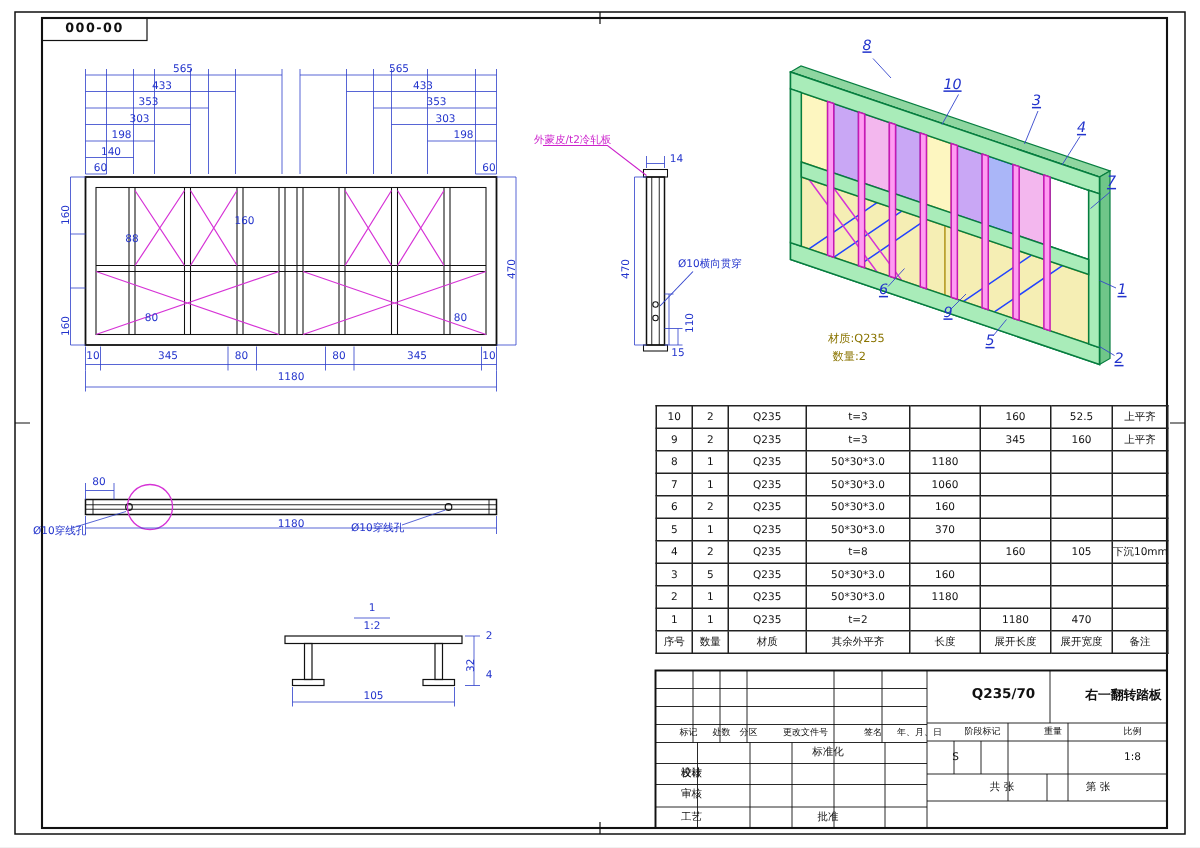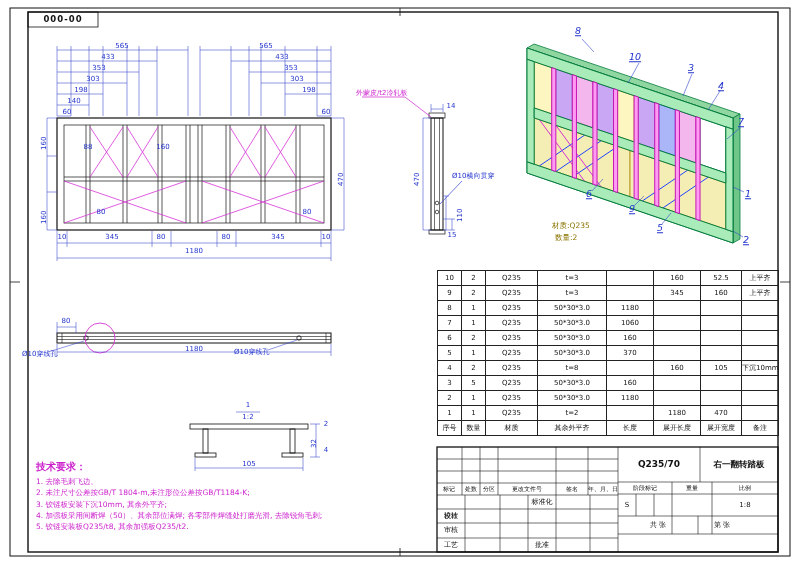--- a/index.html
+++ b/index.html
@@ -13,21 +13,21 @@
   .anno{position:absolute;font-size:7px;color:#cc22cc;line-height:1;white-space:nowrap;}
   .anno-blue{position:absolute;font-size:7px;color:#2233cc;line-height:1;white-space:nowrap;}
   .balloon{position:absolute;font-size:9.5px;color:#2233cc;line-height:1;font-style:italic;
            text-decoration:underline;transform:translate(-50%,-50%);}
   .note{position:absolute;font-size:7.5px;color:#8a7400;line-height:1;white-space:nowrap;}
   .docnum{position:absolute;font-size:8.5px;font-weight:bold;color:#111;letter-spacing:1px;
           transform:translate(-50%,-50%);}
   .tech{position:absolute;left:36px;top:460px;width:372px;color:#cc22cc;}
   .tech .tech-title{font-size:10px;font-weight:bold;margin-bottom:2px;}
   .tech .tech-item{font-size:7.5px;line-height:1.5;}
-  .tc{position:absolute;font-size:7px;color:#111;white-space:nowrap;transform:translate(-50%,-50%);line-height:1;}
+  .tc{position:absolute;font-size:7px;color:#111;white-space:nowrap;transform:translate(-50%,-50%);line-height:1;margin-left:10px;}
   .tc.small{font-size:6px;}
   .tc.big{font-size:9px;font-weight:bold;}
   .tc.name{font-size:8.5px;font-weight:bold;}
   table.bom{position:absolute;left:437px;top:270px;width:341px;border-collapse:collapse;
             table-layout:fixed;font-size:7px;color:#111;}
   table.bom td{border:1px solid #222;height:14px;text-align:center;padding:0;overflow:hidden;
                white-space:nowrap;}
 </style>
 </head>
 <body>
@@ -142,21 +142,21 @@
   <span class="dim" style="left:67px;top:109px">60</span>
   <span class="dim" style="left:266px;top:43px">565</span>
   <span class="dim" style="left:282px;top:54px">433</span>
   <span class="dim" style="left:291px;top:65px">353</span>
   <span class="dim" style="left:297px;top:76px">303</span>
   <span class="dim" style="left:309px;top:87px">198</span>
   <span class="dim" style="left:326px;top:109px">60</span>
   <span class="dimv" style="left:41px;top:150px">160</span>
   <span class="dimv" style="left:41px;top:224px">160</span>
   <span class="dimv" style="left:338px;top:186px">470</span>
-  <span class="dim" style="left:88px;top:144px">88</span>
+  <span class="dim" style="left:88px;top:156px">88</span>
   <span class="dim" style="left:163px;top:144px">160</span>
   <span class="dim" style="left:101px;top:209px">80</span>
   <span class="dim" style="left:307px;top:209px">80</span>
   <span class="dim" style="left:62px;top:234px">10</span>
   <span class="dim" style="left:112px;top:234px">345</span>
   <span class="dim" style="left:161px;top:234px">80</span>
   <span class="dim" style="left:226px;top:234px">80</span>
   <span class="dim" style="left:278px;top:234px">345</span>
   <span class="dim" style="left:326px;top:234px">10</span>
   <span class="dim" style="left:194px;top:248px">1180</span>
@@ -186,28 +186,20 @@
   <span class="balloon" style="left:721px;top:86px">4</span>
   <span class="balloon" style="left:660px;top:228px">5</span>
   <span class="balloon" style="left:589px;top:194px">6</span>
   <span class="balloon" style="left:741px;top:122px">7</span>
   <span class="balloon" style="left:578px;top:31px">8</span>
   <span class="balloon" style="left:632px;top:209px">9</span>
   <span class="balloon" style="left:635px;top:57px">10</span>
   <span class="note" style="left:552px;top:222px">材质:Q235</span>
   <span class="note" style="left:555px;top:234px">数量:2</span>
 
-  <div class="tech">
-    <div class="tech-title">技术要求：</div>
-    <div class="tech-item">1. 去除毛刺飞边。</div>
-    <div class="tech-item">2. 未注尺寸公差按GB/T 1804-m,未注形位公差按GB/T1184-K;</div>
-    <div class="tech-item">3. 铰链板安装下沉10mm, 其余外平齐;</div>
-    <div class="tech-item">4. 加强板采用间断焊（50）、其余部位满焊; 各零部件焊缝处打磨光滑, 去除锐角毛刺;</div>
-    <div class="tech-item">5. 铰链安装板Q235/t8, 其余加强板Q235/t2.</div>
-  </div>
 
   <table class="bom">
     <colgroup>
       <col style="width:24px">
         <col style="width:24px">
         <col style="width:52px">
         <col style="width:69px">
       <col style="width:47px">
         <col style="width:47px">
         <col style="width:41px">

